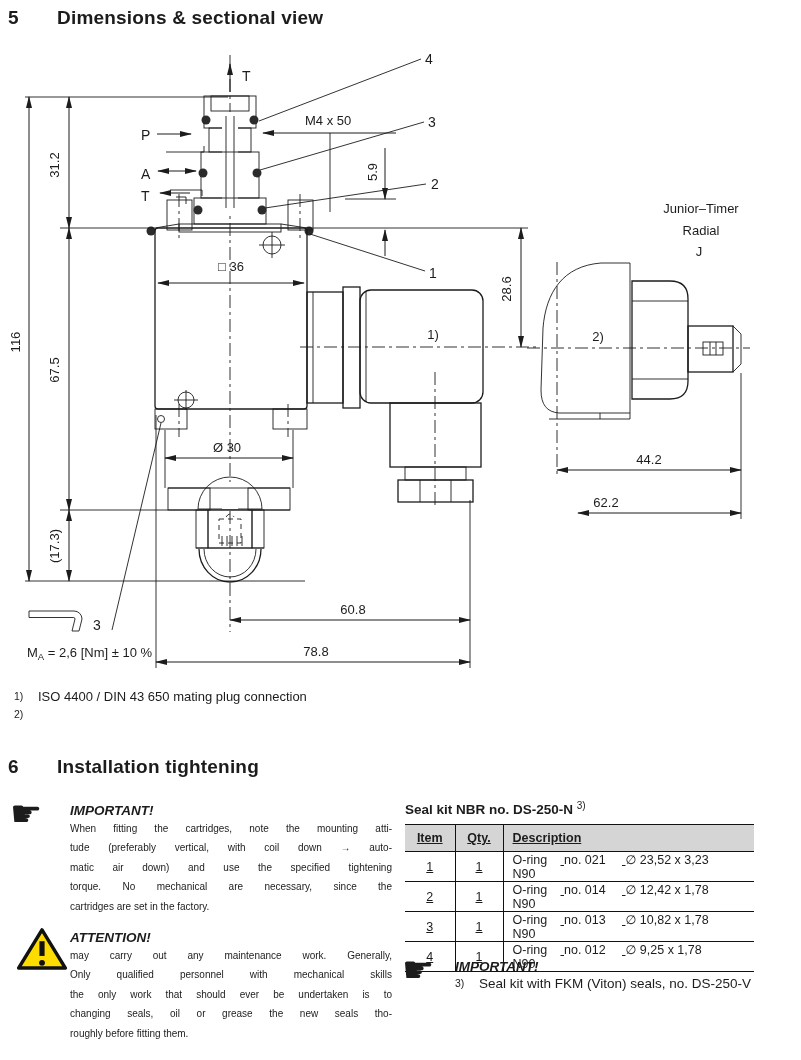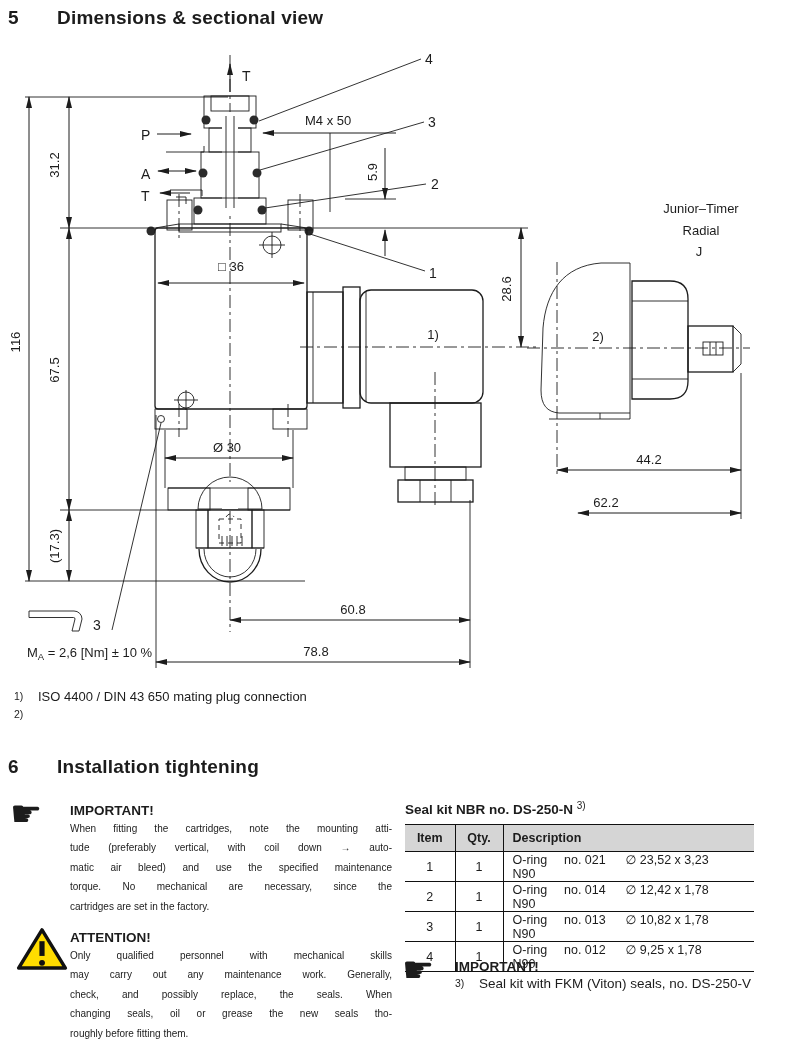--- a/index.html
+++ b/index.html
@@ -20,30 +20,30 @@
   #drw text{fill:#1c1c1c;font-size:13px;font-family:"Liberation Sans",sans-serif;}
   #drw text.big{font-size:14px;}
   #drw .or{fill:#2b2b2b;stroke:none;}
   
   #fn{left:14px;top:688px;font-size:13px;line-height:18px;}
   .fnrow{display:flex;}
   .fnref{width:24px;flex:0 0 24px;font-size:10.5px;position:relative;top:-1px;}
   
   .note .hand{position:absolute;left:2px;top:-6px;font-size:36px;line-height:36px;
     font-family:"DejaVu Sans","Liberation Sans",sans-serif;}
-  .ntitle{margin-left:62px;font-weight:bold;font-size:13.5px;line-height:17px;}
+  .ntitle{margin-left:62px;font-weight:bold;font-size:13.5px;line-height:17px;font-style:italic;}
   .nbody{margin-left:62px;width:322px;font-size:10px;line-height:19.4px;}
   .jl{text-align:justify;text-align-last:justify;}
   .tri{position:absolute;left:8px;top:-2px;}
   
   #sealkit-title{left:405px;top:802px;font-size:13.5px;font-weight:bold;}
   .sup{font-size:10px;vertical-align:top;position:relative;top:-2px;font-weight:normal;}
   #sealtable{position:absolute;left:405px;top:824px;width:349px;border-collapse:collapse;
     font-size:12.5px;}
-  #sealtable th,#sealtable td{padding:0;}
+  #sealtable th,#sealtable td{padding:0;text-decoration:underline;}
   #sealtable th{background:#d5d5d5;font-weight:bold;height:26px;}
   #sealtable td{height:27px;}
   #sealtable th,#sealtable td{border-top:1.5px solid #111;border-bottom:1.5px solid #111;}
   #sealtable .vr{border-right:1.5px solid #111;}
   #sealtable .c{text-align:center;}
   #sealtable .desc{padding-left:9px;text-align:left;}
   #sealtable .desc span{display:inline-block;}
   .w-name{width:48px;} .w-no{width:58px;} .w-size{width:118px;}
   
   #imp2 .row{margin-left:55px;display:flex;font-size:13.5px;line-height:18px;}
@@ -292,37 +292,37 @@
   <span class="num">6</span>
   <span>Installation tightening</span>
 </div>
 
 <div class="abs note" style="left:8px;top:802px;width:390px;">
   <div class="hand">☛</div>
   <div class="ntitle">IMPORTANT!</div>
   <div class="nbody">
     <div class="jl">When fitting the cartridges, note the mounting atti-</div>
     <div class="jl">tude (preferably vertical, with coil down → auto-</div>
-    <div class="jl">matic air bleed) and use the specified maintenance</div>
+    <div class="jl">matic air down) and use the specified tightening</div>
     <div class="jl">torque. No mechanical are necessary, since the</div>
     <div>cartridges are set in the factory.</div>
   </div>
 </div>
 
 <div class="abs note" style="left:8px;top:929px;width:390px;">
   <svg class="tri" width="52" height="44" viewBox="0 0 60 50">
     <polygon points="30,3 57,47 3,47" fill="#ffdc00" stroke="#111" stroke-width="4" stroke-linejoin="round"></polygon>
     <line x1="30" y1="16" x2="30" y2="33" stroke="#111" stroke-width="6"></line>
     <circle cx="30" cy="41" r="3.4" fill="#111"></circle>
   </svg>
   <div class="ntitle">ATTENTION!</div>
   <div class="nbody">
+    <div class="jl">may carry out any maintenance work. Generally,</div>
     <div class="jl">Only qualified personnel with mechanical skills</div>
-    <div class="jl">may carry out any maintenance work. Generally,</div>
-    <div class="jl">check, and possibly replace, the seals. When</div>
+    <div class="jl">the only work that should ever be undertaken is to</div>
     <div class="jl">changing seals, oil or grease the new seals tho-</div>
     <div>roughly before fitting them.</div>
   </div>
 </div>
 
 <div id="sealkit-title" class="abs">
   <span>Seal kit NBR no. DS-250-N</span>
   <span class="sup">3)</span>
 </div>
 

